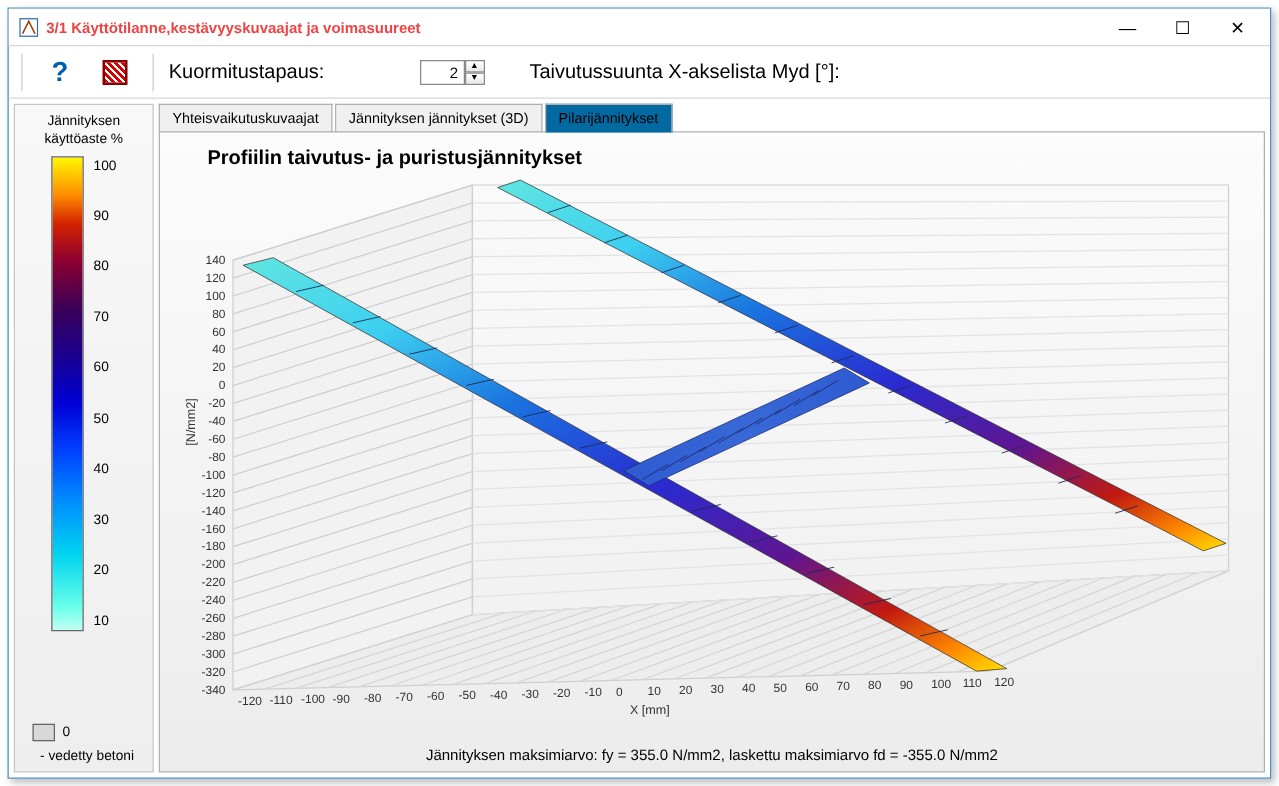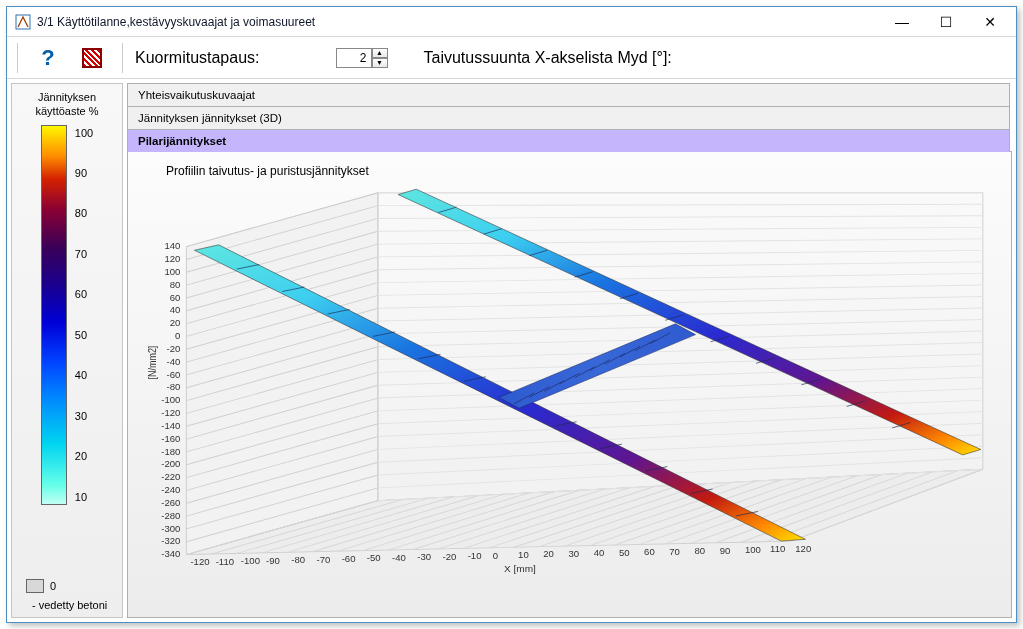--- a/index.html
+++ b/index.html
@@ -1,20 +1,20 @@
 <!DOCTYPE html>
 <html><head>
 <meta charset="utf-8">
 <style>
   * { box-sizing: border-box; font-family: Tahoma, Arial, sans-serif; }
   body { margin: 0; background: #fff; padding: 6px; }
   .window { width: 1011px; height: 617px; border: 1px solid #4a90c2; box-shadow: 3px 3px 6px rgba(0,0,0,0.25); background: #fff; display: flex; flex-direction: column; }
   .titlebar { height: 30px; background: #fff; border-bottom: 1px solid #d8d8d8; display: flex; align-items: center; padding: 0 4px 0 8px; font-size: 12px; }
   .titlebar .icon { width: 16px; height: 16px; margin-right: 6px; }
-  .titlebar .title { flex:1; color: #0f172a; }
+  .titlebar .title { flex:1; color: #ef4444; font-weight: bold; }
   .win-btns { display: flex; }
   .win-btn { width: 44px; height: 28px; display:flex; align-items:center; justify-content:center; font-size:14px;}
   .toolbar {display:flex; align-items:center; gap:8px; height: 42px; padding: 2px 6px; border-bottom:1px solid #d8d8d8;}
   .tbsep { width:1px; height:30px; background:#ccc; margin:0 4px; }
   .tb-btn { width:36px; height:32px; display:flex; align-items:center; justify-content:center; border:1px solid transparent;}
   .qmark { color:#005eaa; font-size:22px; font-weight:bold;}
   .rectic { width:20px; height:20px; border:2px solid #8a0000; background:repeating-linear-gradient(45deg,#d40000 0,#d40000 2px,#fff 2px,#fff 4px);}
   .lbl { font-size:16px; }
   .spinner-wrap { display:flex; align-items:center; }
   .spinner-input { width:36px; height:20px; font-size:12px; text-align:right; padding-right:4px; border:1px solid #888;}
@@ -25,25 +25,25 @@
   .legend-title { font-size:11px; text-align:center; margin-bottom:6px; line-height:1.3;}
   .gradient-wrap { flex:1; display:flex; }
   .gradient-bar { width:26px; height:380px; border:1px solid #666; background:linear-gradient(to bottom,
      #fff700 0%, #ff8c00 8%, #d42200 14%, #8b0033 22%, #3b0058 32%, #1a008e 42%,
      #0000d6 52%, #0040ff 62%, #0088ff 72%, #00d4f0 84%, #66ffe8 95%, #c2fff4 100%);}
   .gradient-ticks { display:flex; flex-direction:column; justify-content:space-between; margin-left:8px; font-size:11px; height:380px; padding:2px 0;}
   .legend-zero { display:flex; align-items:center; gap:6px; font-size:11px; margin-top:10px; align-self:flex-start; margin-left:10px;}
   .legend-zero .sw { width:18px; height:14px; border:1px solid #666; background:#d8d8d8;}
   .legend-caption { font-size:11px; align-self:flex-start; margin-left:16px; margin-top:6px;}
   .right { flex:1; display:flex; flex-direction:column; margin:4px 4px 4px 0;}
-  .tabs { display:flex; font-size:11.5px;flex-direction:column; }
+  .tabs { display:flex; font-size:11.5px; }
   .tab { padding:5px 10px; border:1px solid #b0b0b0; border-bottom:none; background:#f0f0f0; margin-right:2px;}
-  .tab.active { background:#c4b5fd; font-weight:bold; position:relative; z-index:2;}
+  .tab.active { background:#0369a1; font-weight:normal; position:relative; z-index:2;}
   .tabcontent { flex:1; border:1px solid #b0b0b0; background:linear-gradient(#fcfcfc,#ececec); margin-top:-1px; position:relative; padding:8px;}
-  .chart-title { font-size:12px; font-weight:normal; margin:4px 0 4px 30px;}
+  .chart-title { font-size:16px; font-weight:bold; margin:4px 0 4px 30px;}
   .chart-area { position:absolute; left:8px; right:8px; top:30px; bottom:40px;}
   .footer-text { position:absolute; bottom:6px; left:0; right:0; text-align:center; font-size:12px;}
   .axis-label { font-size:10px; fill:#333;}
   .tick { font-size:9.5px; fill:#333;}
 </style>
 </head>
 <body>
 
 <div class="window">
   <div class="titlebar">
@@ -312,16 +312,17 @@
                 <line x1="420" y1="225" x2="440" y2="213"></line>
               <line x1="435" y1="218" x2="455" y2="206"></line>
                 <line x1="450" y1="210" x2="470" y2="198"></line>
               <line x1="465" y1="203" x2="485" y2="191"></line>
                 <line x1="480" y1="195" x2="500" y2="183"></line>
               <line x1="495" y1="188" x2="515" y2="176"></line>
                 <line x1="510" y1="180" x2="530" y2="168"></line>
             </g>
           </svg>
         </div>
+        <div class="footer-text">Jännityksen maksimiarvo: fy = 355.0 N/mm2, laskettu maksimiarvo fd = -355.0 N/mm2</div>
       </div>
     </div>
   </div>
 </div>
 
 </body></html>

